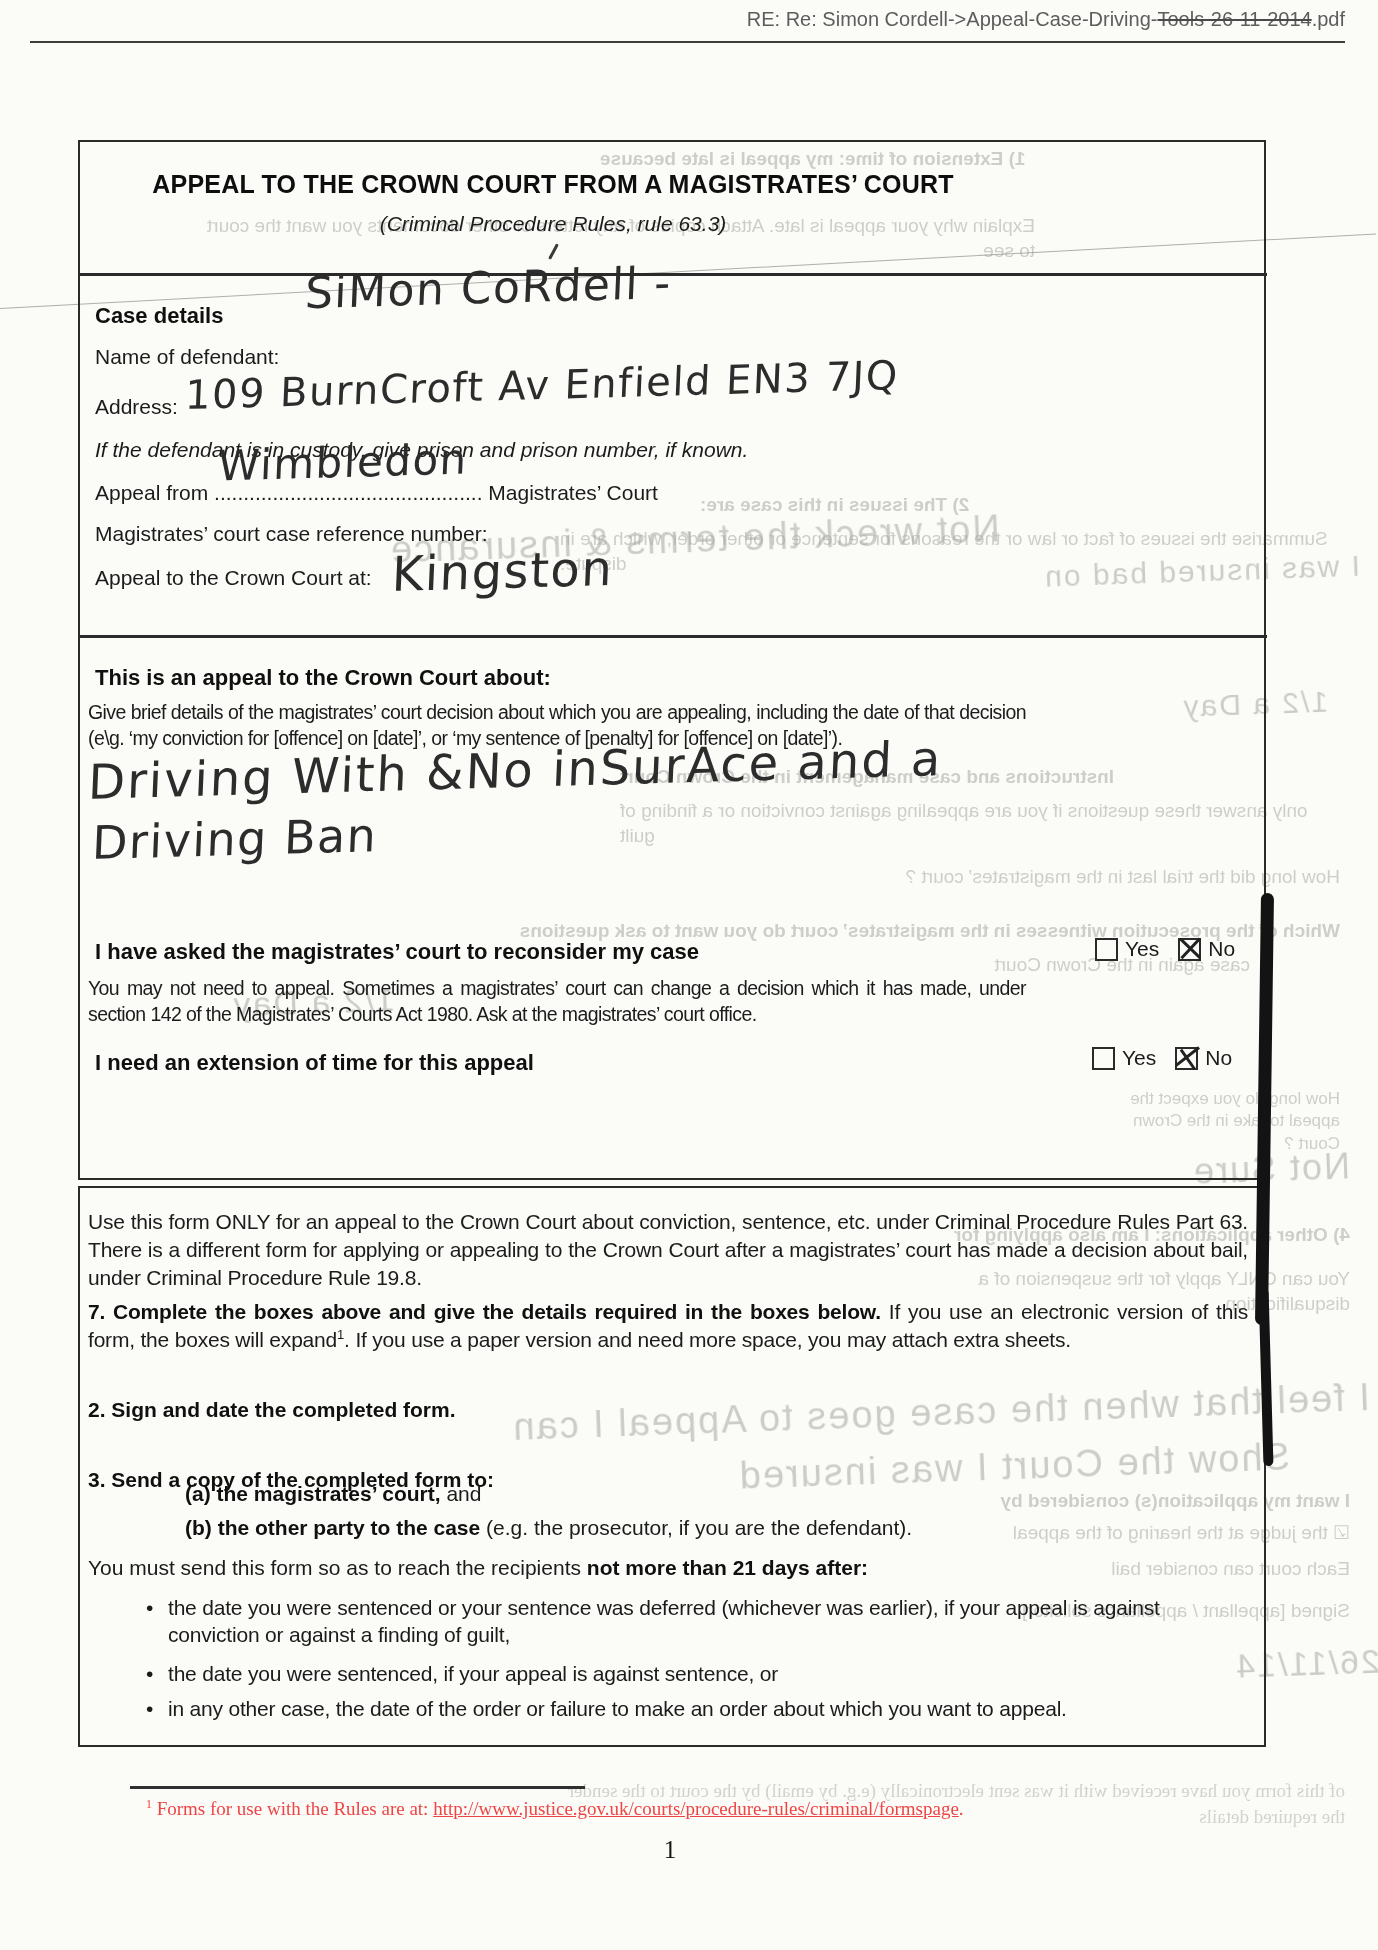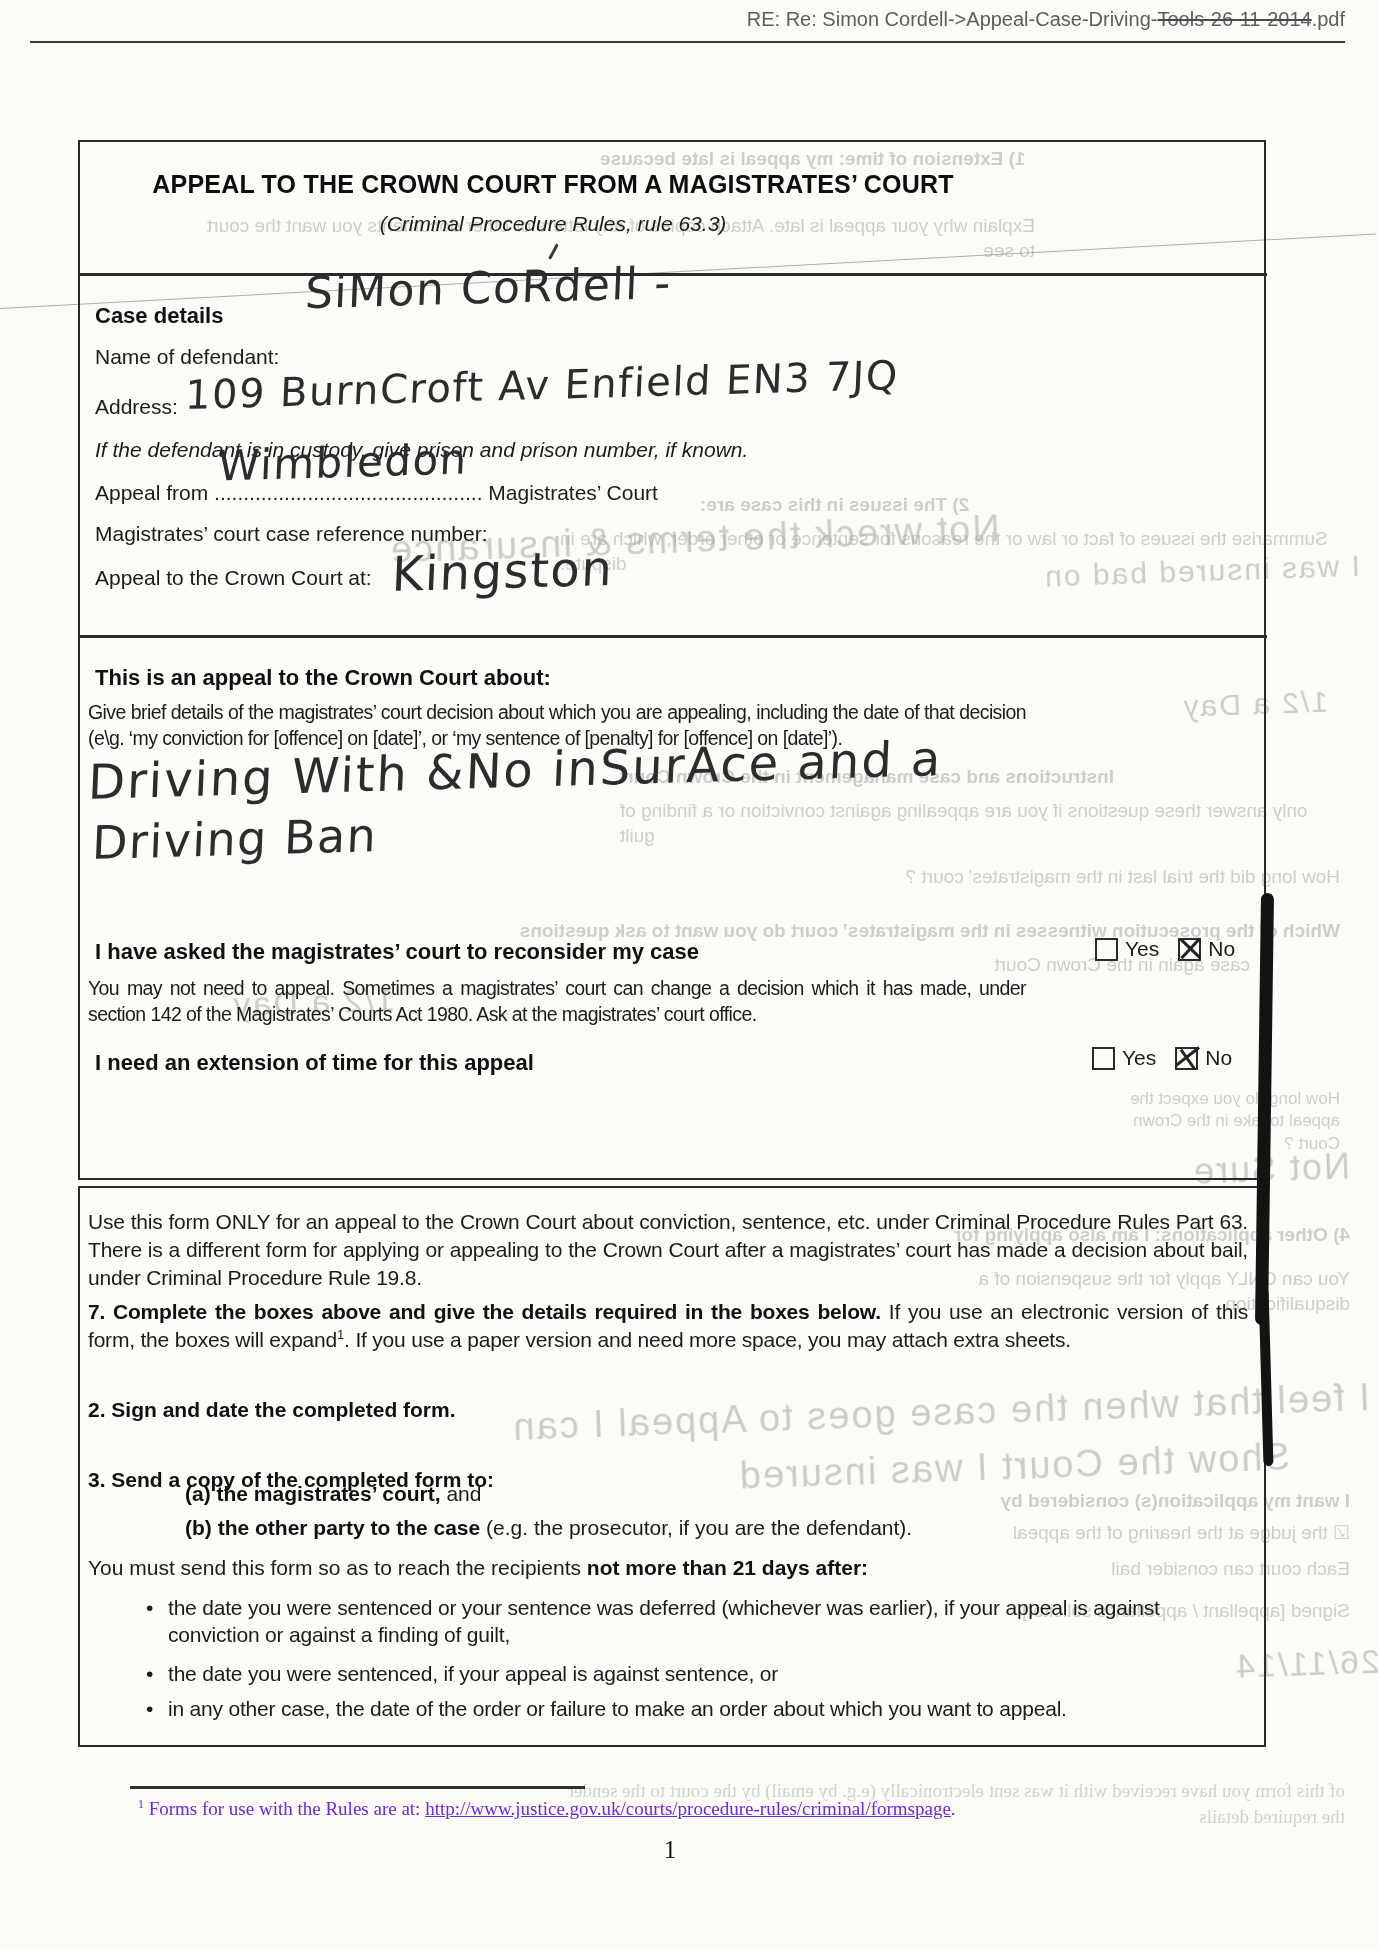--- a/index.html
+++ b/index.html
@@ -45,21 +45,21 @@
   .cb.x1::before{transform:rotate(44deg);} .cb.x1::after{transform:rotate(-47deg);}
   .cb.x2::before,.cb.x2::after{content:"";position:absolute;background:#222;height:2.6px;}
   .cb.x2::before{left:-1px;top:9px;width:24px;transform:rotate(55deg);}
   .cb.x2::after{left:-4px;top:6px;width:29px;transform:rotate(-38deg);}
   .yn .mlab{margin-right:12px;}
   
   .bullet{position:absolute;z-index:3;font-size:21px;letter-spacing:-0.2px;line-height:1.3;}
   .bullet .dot{position:absolute;left:-22px;top:0;}
   
   .fn-rule{position:absolute;left:130px;top:1786px;width:455px;height:2.5px;background:#2f2f2f;z-index:3;}
-  .fnote{position:absolute;left:138px;top:1798px;font-family:"Liberation Serif",serif;font-size:19px;color:#6d28d9;z-index:3;white-space:nowrap;}
+  .fnote{position:absolute;left:146px;top:1798px;font-family:"Liberation Serif",serif;font-size:19px;color:#ef4444;z-index:3;white-space:nowrap;}
   .fnote .u{text-decoration:underline;}
   .pagenum{position:absolute;left:78px;top:1836px;width:1184px;text-align:center;
            font-family:"Liberation Serif",serif;font-size:25px;color:#161616;z-index:3;}
   sup{font-size:.62em;}
 </style>
 </head>
 <body>
 
 <div class="page">
 

